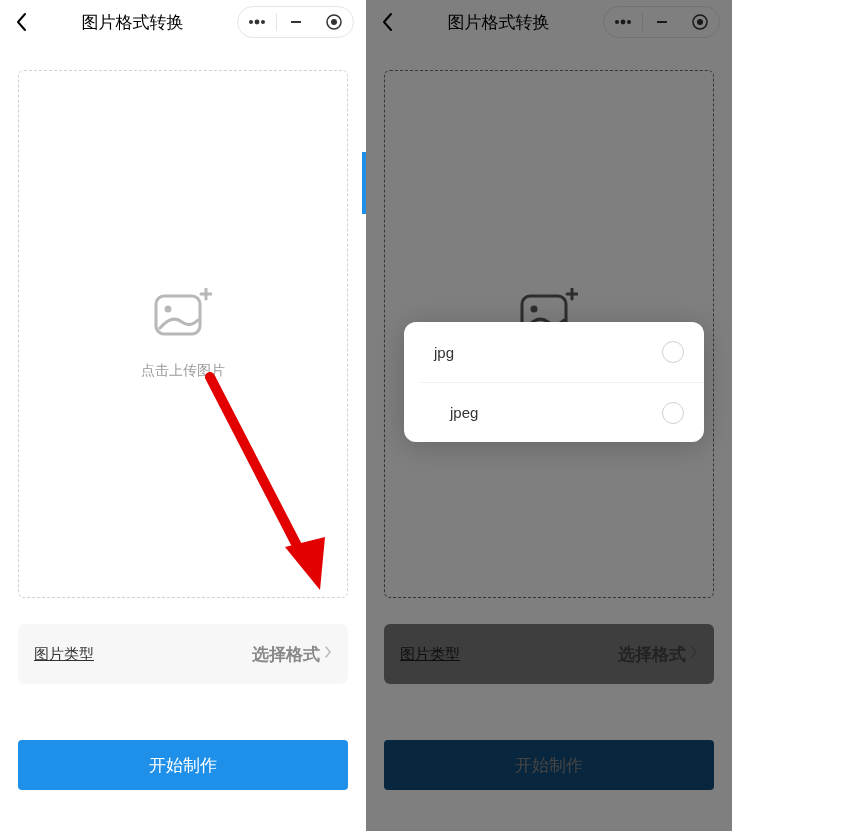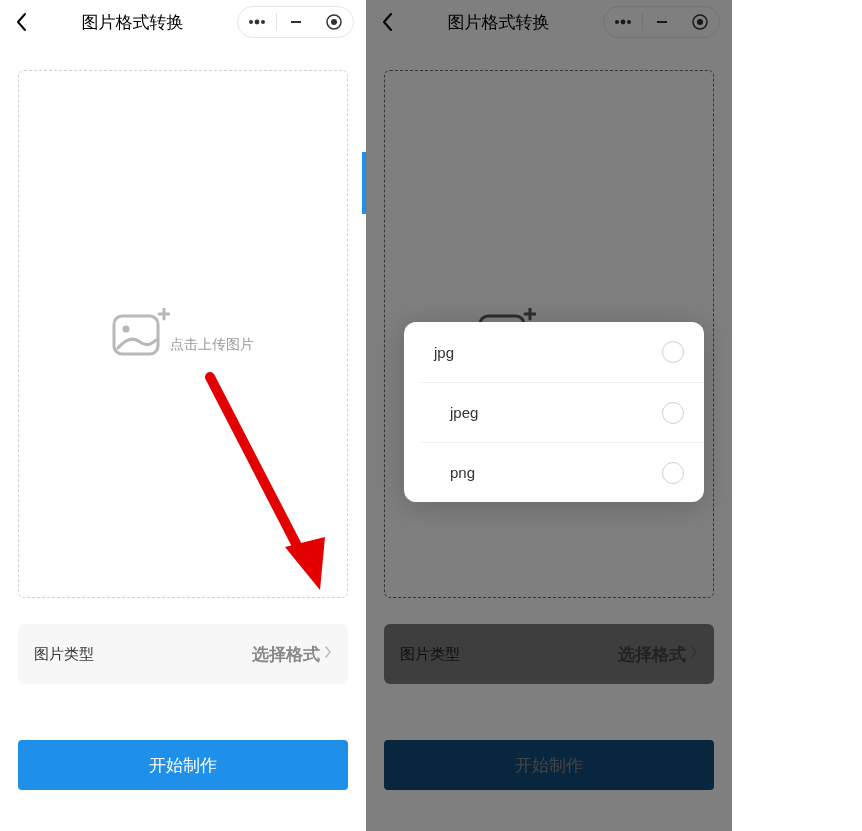--- a/index.html
+++ b/index.html
@@ -5,24 +5,24 @@
     * { margin:0; padding:0; box-sizing:border-box; font-family:-apple-system,"PingFang SC","Microsoft YaHei",sans-serif; }
     body { background:#fff; width:862px; height:831px; display:flex; overflow:hidden; }
     .pane { width:366px; height:831px; position:relative; background:#fff; }
     .topbar { height:44px; display:flex; align-items:center; padding:0 12px; }
     .back { width:20px; height:20px; display:flex; align-items:center; justify-content:center; cursor:pointer; }
     .title { flex:1; text-align:center; font-size:17px; color:#000; font-weight:500; padding-right:0; }
     .capsule { display:flex; align-items:center; border:1px solid #e5e5e5; border-radius:16px; height:32px; margin-left:4px; }
     .cap-seg { width:38px; height:32px; display:flex; align-items:center; justify-content:center; cursor:pointer; }
     .cap-div { width:1px; height:18px; background:#e5e5e5; }
     .content { padding:0 18px; }
-    .upload-box { margin-top:26px; border:1px dashed #d0d0d0; border-radius:6px; height:528px; display:flex; flex-direction:row; align-items:center; justify-content:center; cursor:pointer;text-align:center; }
+    .upload-box { margin-top:26px; border:1px dashed #d0d0d0; border-radius:6px; height:528px; display:flex; flex-direction:column; align-items:center; justify-content:center; cursor:pointer;text-align:center; }
     .upload-text { margin-top:22px; font-size:14px; color:#9a9a9a; }
     .type-row { margin-top:26px; background:#f7f7f7; border-radius:6px; height:60px; display:flex; align-items:center; padding:0 16px; cursor:pointer; }
-    .type-label { font-size:15px; color:#333; }
+    .type-label { font-size:15px; color:#333;text-decoration:underline; }
     .type-value { margin-left:auto; font-size:17px; color:#888; margin-right:4px;font-weight:bold; }
     .start-btn { margin-top:56px; background:#1f90ea; color:#fff; font-size:17px; height:50px; border-radius:4px; display:flex; align-items:center; justify-content:center; cursor:pointer; }
     .accent-bar { position:absolute; right:0; top:152px; width:4px; height:62px; background:#1f90ea; }
     .arrow-annot { position:absolute; left:190px; top:372px; pointer-events:none; }
     .overlay { position:absolute; inset:0; background:rgba(0,0,0,0.5); }
     .popup { position:absolute; left:38px; right:28px; top:322px; background:#fff; border-radius:12px; box-shadow:0 4px 30px rgba(0,0,0,0.2); }
     .popup-item { height:60px; display:flex; align-items:center; padding:0 20px 0 30px; cursor:pointer; }
     .popup-item + .popup-item { border-top:1px solid #f0f0f0;margin-left:16px; }
     .popup-label { font-size:15px; color:#333; }
     .radio { margin-left:auto; width:22px; height:22px; border:1px solid #d0d0d0; border-radius:50%; }
@@ -169,18 +169,14 @@
 
   <div class="popup">
     <div class="popup-item">
       <span class="popup-label">jpg</span>
       <span class="radio"></span>
     </div>
     <div class="popup-item">
       <span class="popup-label">jpeg</span>
       <span class="radio"></span>
     </div>
-    <div class="popup-item">
-      <span class="popup-label">png</span>
-      <span class="radio"></span>
-    </div>
   </div>
 </div>
 
 </body></html>

